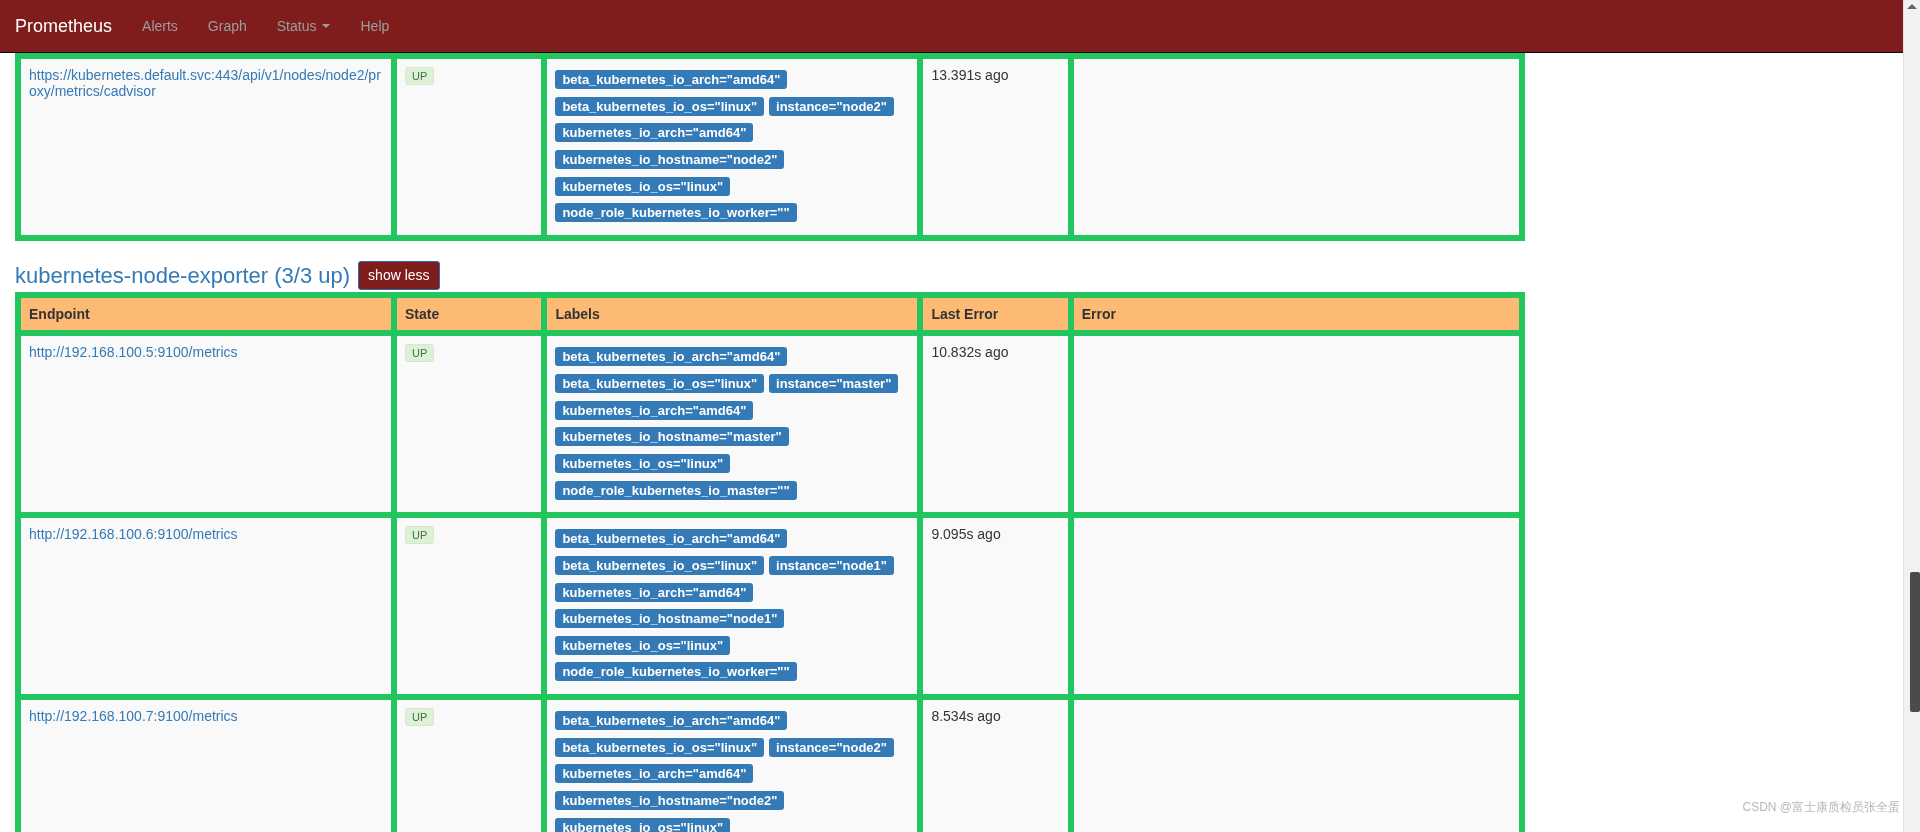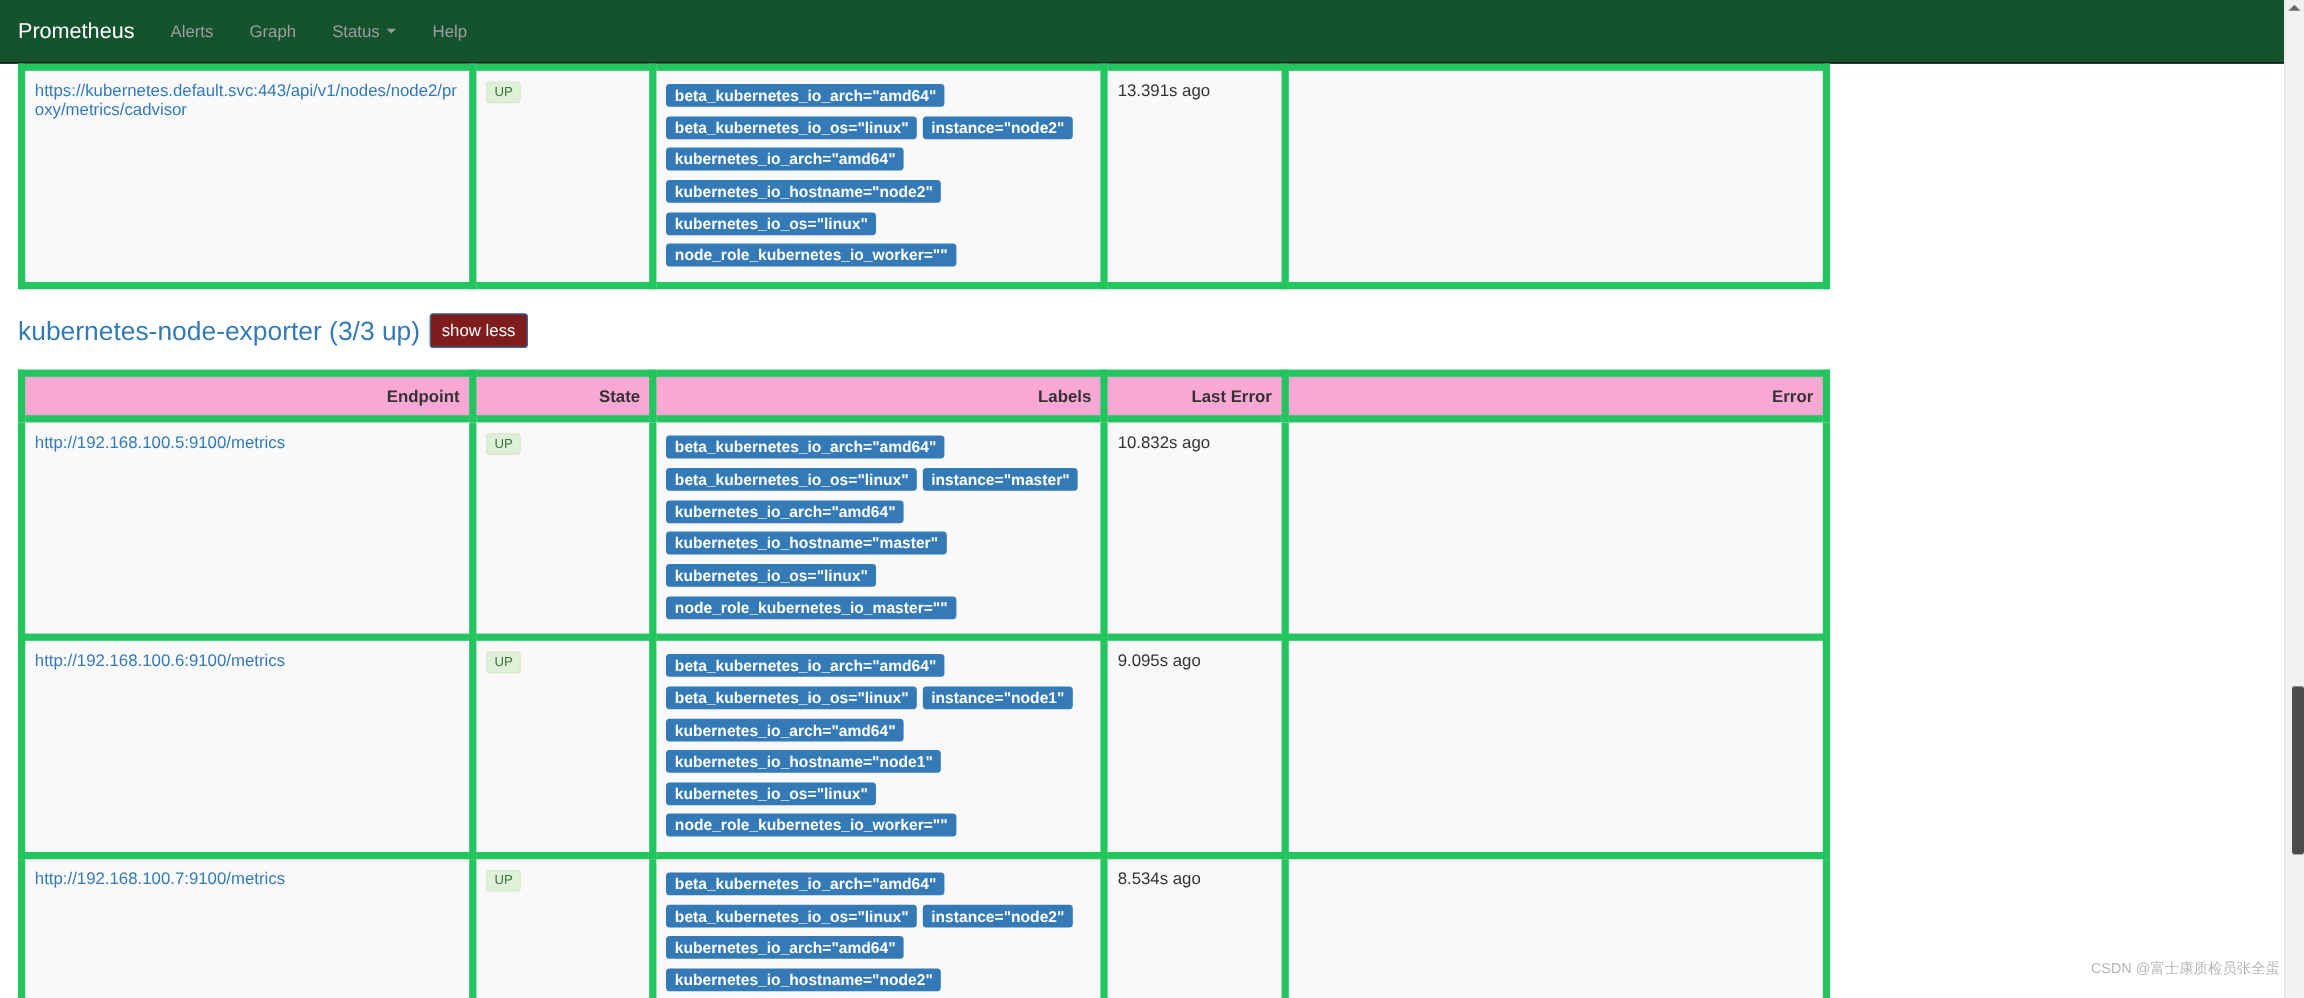--- a/index.html
+++ b/index.html
@@ -4,21 +4,21 @@
 <style>
   * { box-sizing: border-box; }
   body {
     margin: 0;
     font-family: "Helvetica Neue", Helvetica, Arial, sans-serif;
     font-size: 14px;
     color: #333;
     background: #fff;
   }
   .navbar {
-    background: #14532d;
+    background: #7f1d1d;
     color: #9d9d9d;
     height: 53px;
     display: flex;
     align-items: center;
     padding: 0 15px;
     border-bottom: 1px solid #080808;
   }
   .navbar-brand {
     color: #fff;
     font-size: 18px;
@@ -46,21 +46,21 @@
     border-left: 4px solid transparent;
   }
   .container {
     padding: 0 15px;
     max-width: 1540px;
   }
   h2.section-title {
     font-size: 22px;
     font-weight: 500;
     color: #337ab7;
-    margin: 20px 0 18px 0;
+    margin: 20px 0 2px 0;
     cursor: pointer;
     display: flex;
     align-items: center;
     gap: 8px;
     flex-wrap: wrap;
   }
   .btn-primary {
     background: #7f1d1d;
     border: 1px solid #2e6da4;
     color: #fff;
@@ -79,24 +79,23 @@
     table-layout: fixed;
   }
   th, td {
     padding: 8px;
     text-align: left;
     border: 6px solid #22c55e;
     vertical-align: top;
     word-wrap: break-word;
   }
   thead th {
-    background: #f9a8d4;
+    background: #fdba74;
     font-weight: 700;
     border-bottom: 2px solid #ddd;
-    text-align: right;
   }
   tbody tr { background: #f9f9f9; }
   .col-endpoint { width: 25%; }
   .col-state    { width: 10%; }
   .col-labels   { width: 25%; }
   .col-scrape   { width: 10%; }
   .col-error    { width: 30%; }
   a.link { color: #337ab7; text-decoration: none; }
   .badge-up {
     background: #dff0d8;

